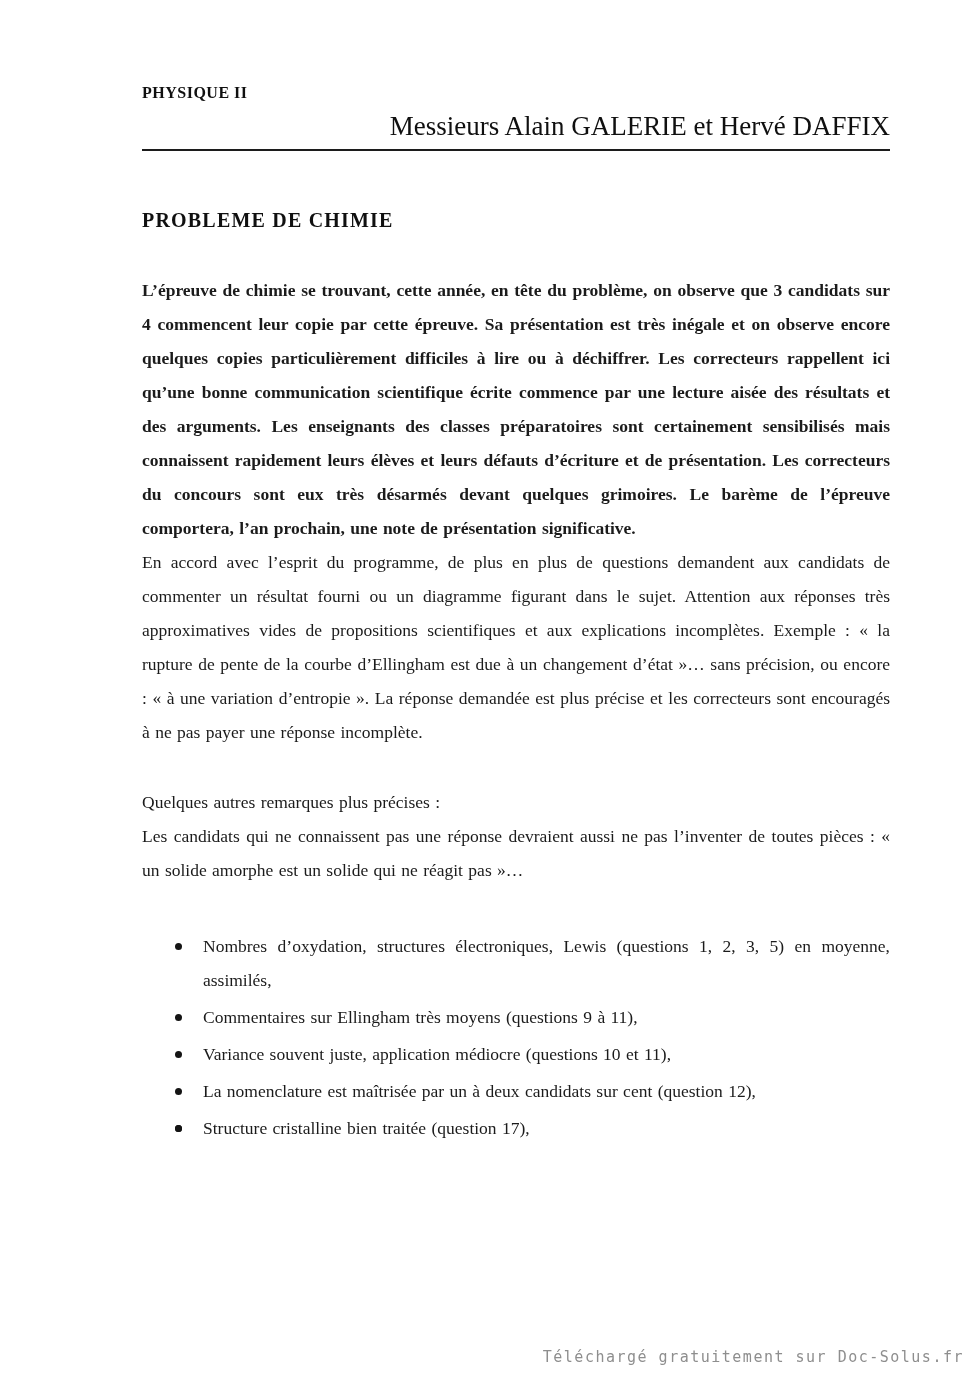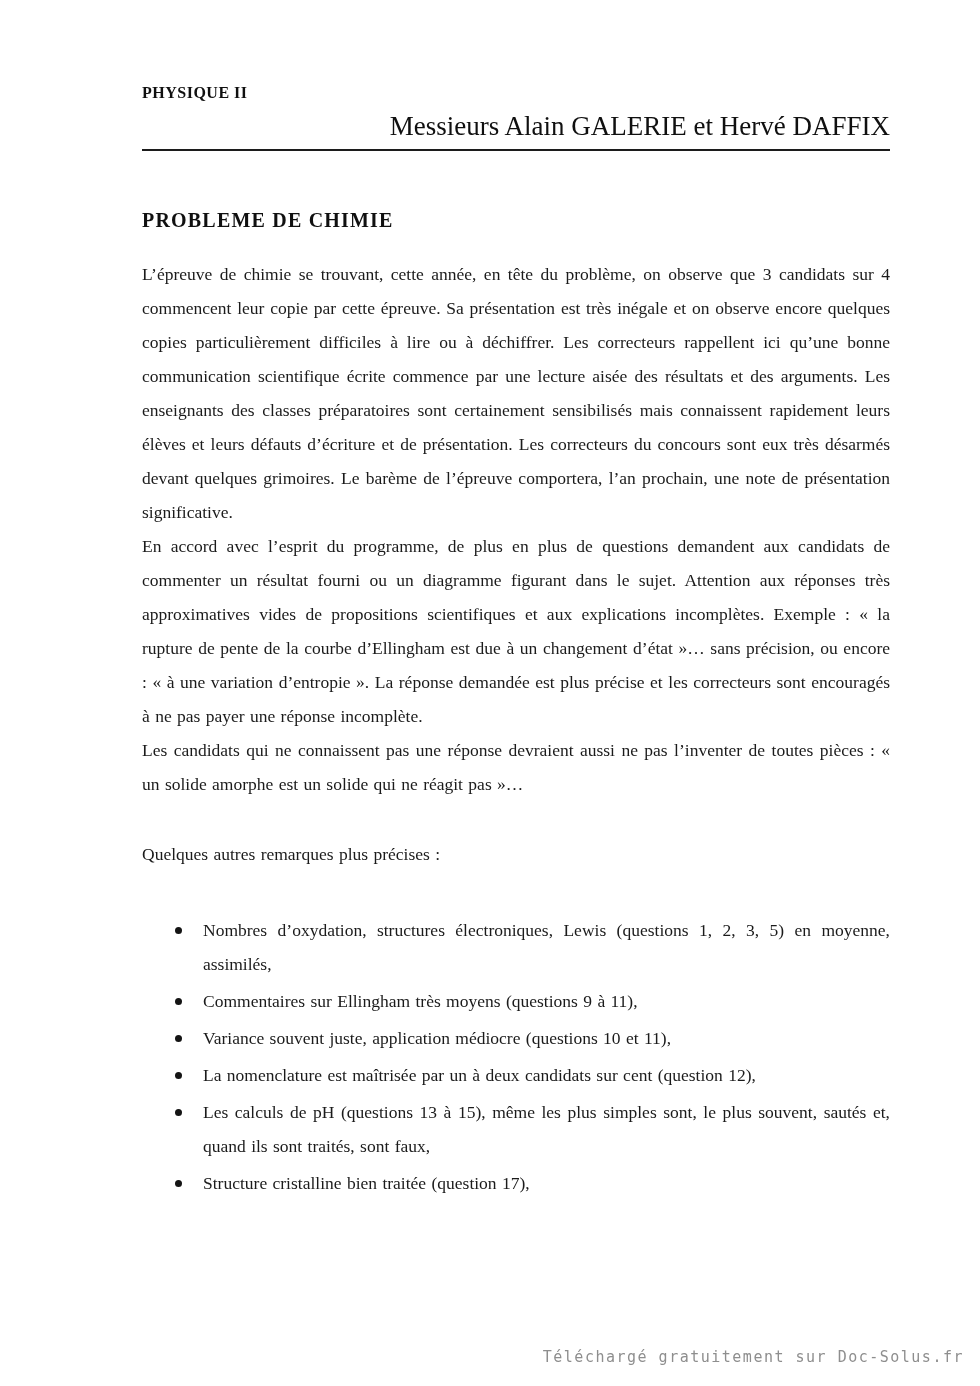--- a/index.html
+++ b/index.html
@@ -42,21 +42,21 @@
     color: #101010;
   }
 
   p.body-par {
     margin: 0;
     font-size: 17.5px;
     line-height: 34px;
     text-align: justify;
     word-spacing: 1px;
   }
-  p.first-par { margin-top: 25px; }
+  p.first-par { margin-top: 41px; font-weight: bold; }
   p.remarks-par { margin-top: 36px; text-align: left; }
 
   ul.points {
     list-style: none;
     margin: 42px 0 0 0;
     padding: 0;
   }
   ul.points li {
     position: relative;
     padding-left: 61px;
@@ -95,44 +95,43 @@
       <h1 class="course-title">PHYSIQUE II</h1>
       <div class="authors-line">Messieurs Alain GALERIE et Hervé DAFFIX</div>
     </header>
 
     <h2 class="section-heading">PROBLEME DE CHIMIE</h2>
 
     <p class="body-par first-par">L’épreuve de chimie se trouvant, cette année, en tête du problème, on observe que 3 candidats sur 4 commencent leur copie par cette épreuve. Sa présentation est très inégale et on observe encore quelques copies particulièrement difficiles à lire ou à déchiffrer. Les correcteurs rappellent ici qu’une bonne communication scientifique écrite commence par une lecture aisée des résultats et des arguments. Les enseignants des classes préparatoires sont certainement sensibilisés mais connaissent rapidement leurs élèves et leurs défauts d’écriture et de présentation. Les correcteurs du concours sont eux très désarmés devant quelques grimoires. Le barème de l’épreuve comportera, l’an prochain, une note de présentation significative.</p>
 
     <p class="body-par">En accord avec l’esprit du programme, de plus en plus de questions demandent aux candidats de commenter un résultat fourni ou un diagramme figurant dans le sujet. Attention aux réponses très approximatives vides de propositions scientifiques et aux explications incomplètes. Exemple : « la rupture de pente de la courbe d’Ellingham est due à un changement d’état »… sans précision, ou encore : « à une variation d’entropie ». La réponse demandée est plus précise et les correcteurs sont encouragés à ne pas payer une réponse incomplète.</p>
 
+    <p class="body-par remarks-par">Quelques autres remarques plus précises :</p>
+
     <p class="body-par">Les candidats qui ne connaissent pas une réponse devraient aussi ne pas l’inventer de toutes pièces : « un solide amorphe est un solide qui ne réagit pas »…</p>
-
-    <p class="body-par remarks-par">Quelques autres remarques plus précises :</p>
 
     <ul class="points">
       <li>
         <span class="marker"></span>
         <span>Nombres d’oxydation, structures électroniques, Lewis (questions 1, 2, 3, 5) en moyenne, assimilés,</span>
       </li>
       <li>
         <span class="marker"></span>
         <span>Commentaires sur Ellingham très moyens (questions 9 à 11),</span>
       </li>
       <li>
         <span class="marker"></span>
         <span>Variance souvent juste, application médiocre (questions 10 et 11),</span>
       </li>
       <li>
         <span class="marker"></span>
         <span>La nomenclature est maîtrisée par un à deux candidats sur cent (question 12),</span>
       </li>
       <li>
         <span class="marker"></span>
-        <span>Les calculs de pH (questions 13 à 15), même les plus simples sont, le plus souvent, sautés et, quand ils sont traités, sont faux,</span>
       </li>
       <li>
         <span class="marker"></span>
         <span>Structure cristalline bien traitée (question 17),</span>
       </li>
     </ul>
 
   </div>
 
   <footer class="watermark">Téléchargé gratuitement sur Doc-Solus.fr</footer>

